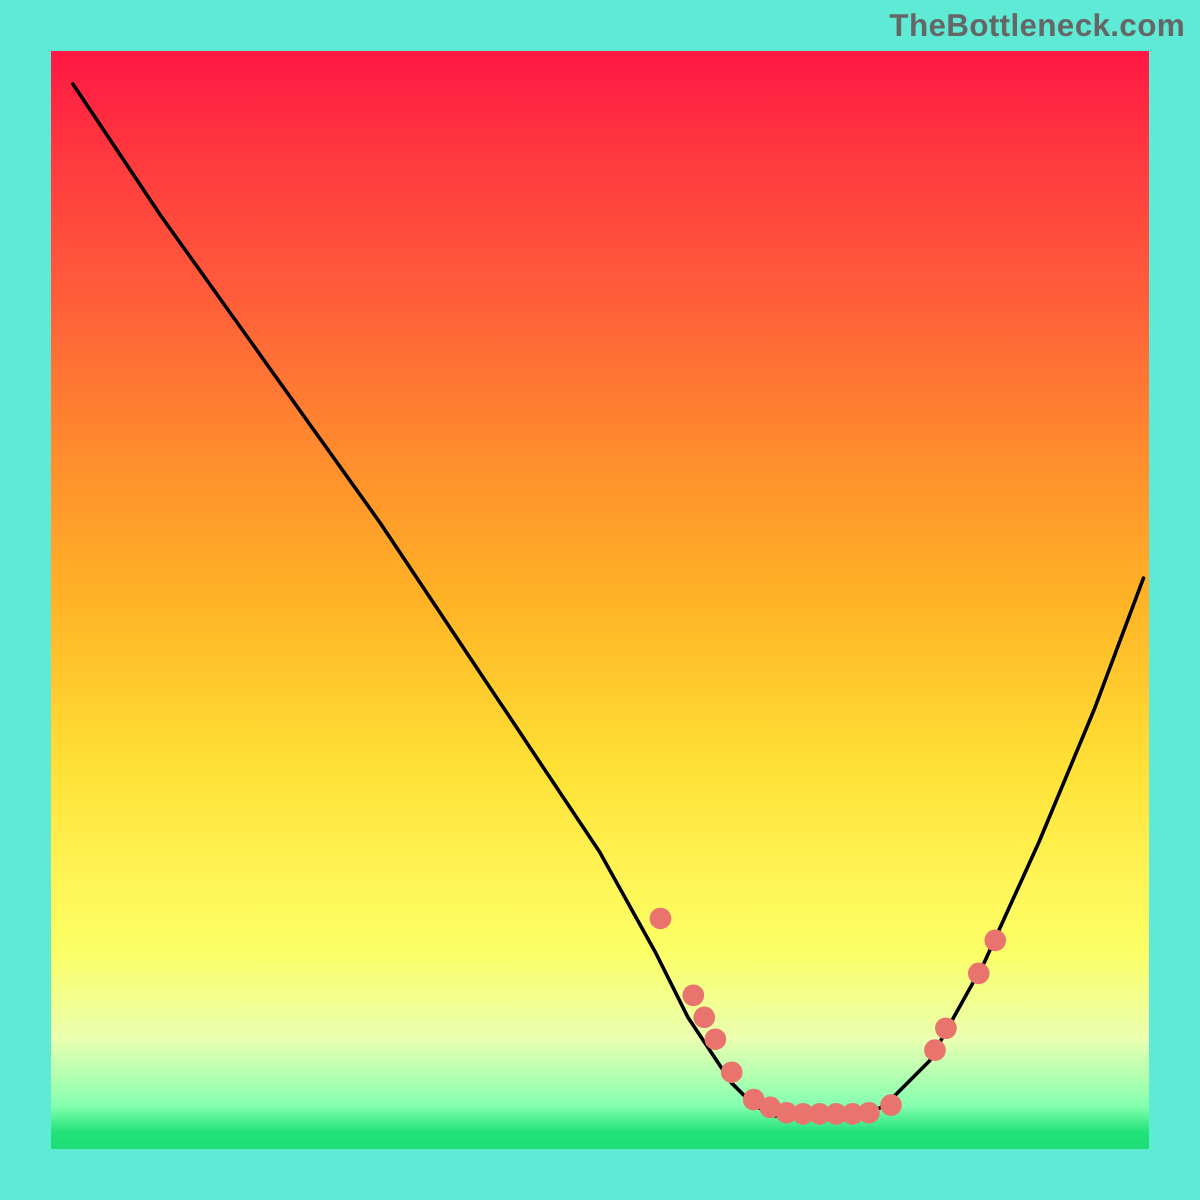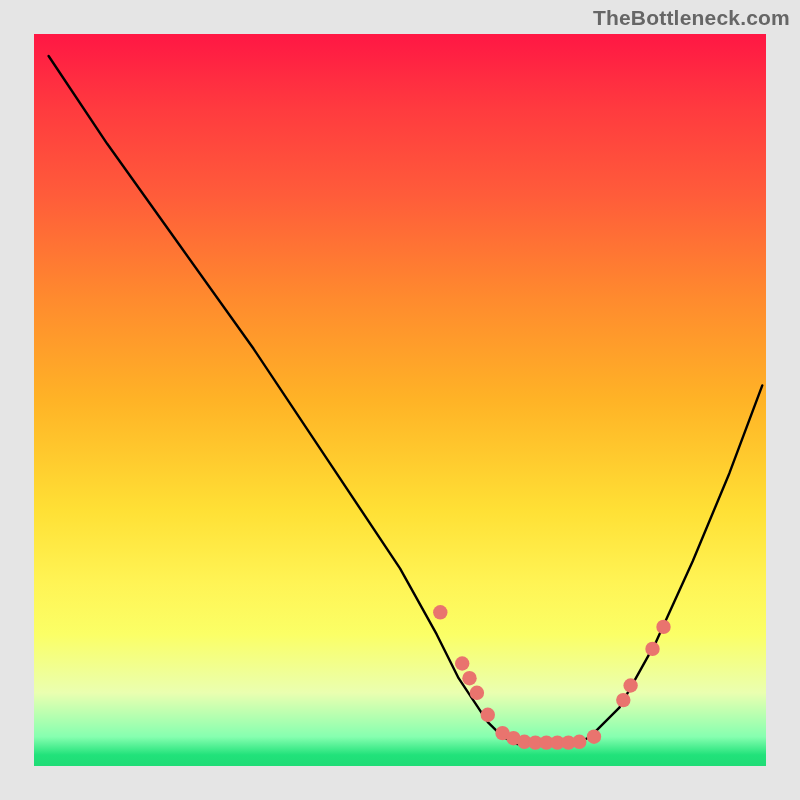--- a/index.html
+++ b/index.html
@@ -10,21 +10,21 @@
     background: #000;
     overflow: hidden;
     font-family: Arial, Helvetica, sans-serif;
   }
   .frame {
     position: absolute;
     left: 0;
     top: 0;
     width: 800px;
     height: 800px;
-    background: #e5e5e5;
+    background: #5eead4;
   }
   .plot-area {
     position: absolute;
     left: 34px;
     top: 34px;
     width: 732px;
     height: 732px;
     background: linear-gradient(
       to bottom,
       #ff1744 0%,

